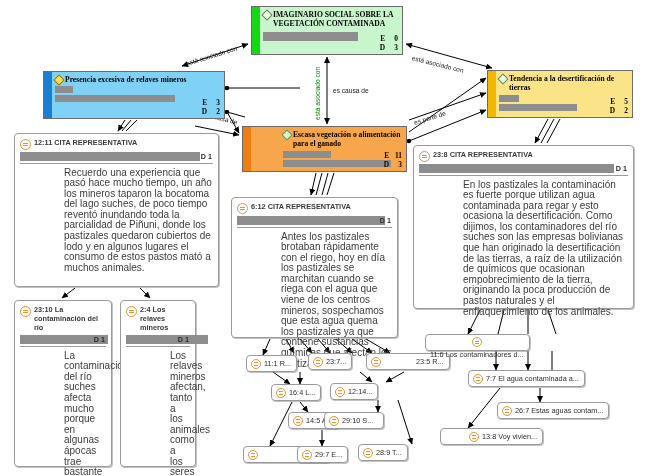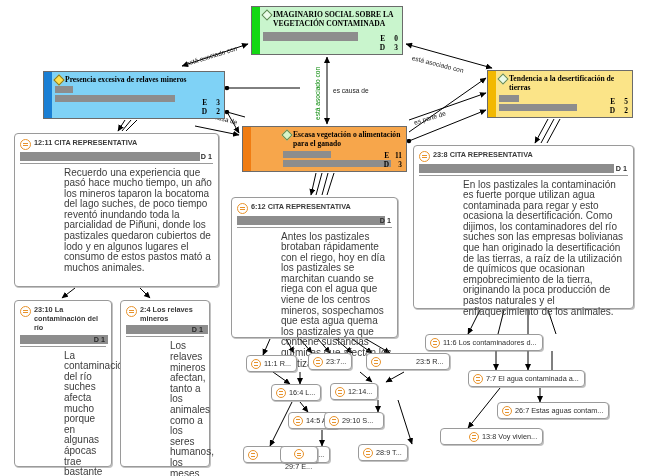--- a/index.html
+++ b/index.html
@@ -89,21 +89,21 @@
     position:absolute;right:1px;top:0;font-size:7.2px;line-height:9px;color:#2a2a2a;font-weight:700;
   }
   .quote .qbody{
     font-size:10px;line-height:10.6px;color:#3c3c3c;margin-top:4px;text-align:left;margin-left:44px;
   }
 
   #q-12-11{left:14px;top:133px;width:205px;height:154px;}
   #q-12-11 .qbar{width:180px;}
   #q-23-10{left:14px;top:300px;width:98px;height:167px;}
   #q-23-10 .qbar{width:88px;}
-  #q-2-4{left:120px;top:300px;width:90px;height:167px;}
+  #q-2-4{left:120px;top:300px;width:76px;height:167px;}
   #q-2-4 .qbar{width:82px;}
   #q-6-12{left:231px;top:197px;width:167px;height:141px;}
   #q-6-12 .qbar{width:148px;}
   #q-23-8{left:413px;top:145px;width:221px;height:164px;}
   #q-23-8 .qbar{width:195px;}
 
   
   .leaf{
     position:absolute;box-sizing:border-box;
     background:#ffffff;border:1px solid #9a9a9a;border-radius:4px;
@@ -405,29 +405,29 @@
     <span>14:5 A...</span>
   </div>
   <div class="leaf" style="left:324px;top:412px;width:60px;">
     <span class="qicon"></span>
     <span>29:10 S...</span>
   </div>
   <div class="leaf" style="left:243px;top:446px;gap:40px;">
     <span class="qicon"></span>
     <span>14:4 L...</span>
   </div>
-  <div class="leaf" style="left:280px;top:446px;flex-direction:column;">
+  <div class="leaf" style="left:297px;top:446px;">
     <span class="qicon"></span>
     <span>29:7 E...</span>
   </div>
   <div class="leaf" style="left:358px;top:444px;">
     <span class="qicon"></span>
     <span>28:9 T...</span>
   </div>
-  <div class="leaf" style="left:425px;top:334px;">
+  <div class="leaf" style="left:425px;top:334px;flex-direction:column;">
     <span class="qicon"></span>
     <span>11:6 Los contaminadores d...</span>
   </div>
   <div class="leaf" style="left:468px;top:370px;">
     <span class="qicon"></span>
     <span>7:7 El agua contaminada a...</span>
   </div>
   <div class="leaf" style="left:497px;top:402px;">
     <span class="qicon"></span>
     <span>26:7 Estas aguas contam...</span>

